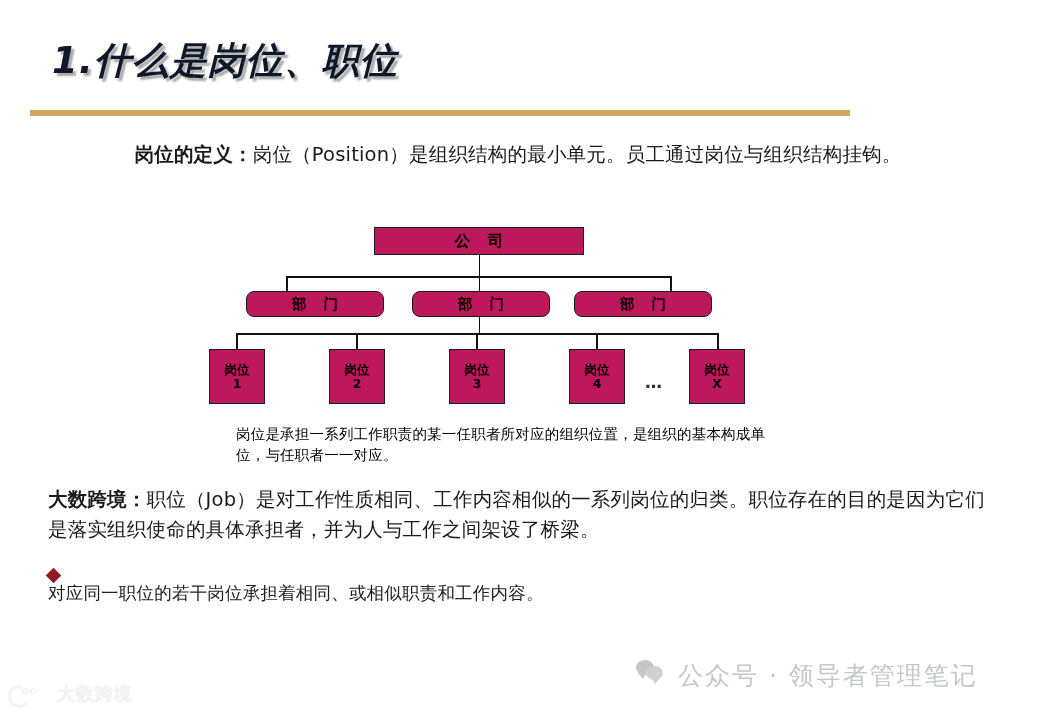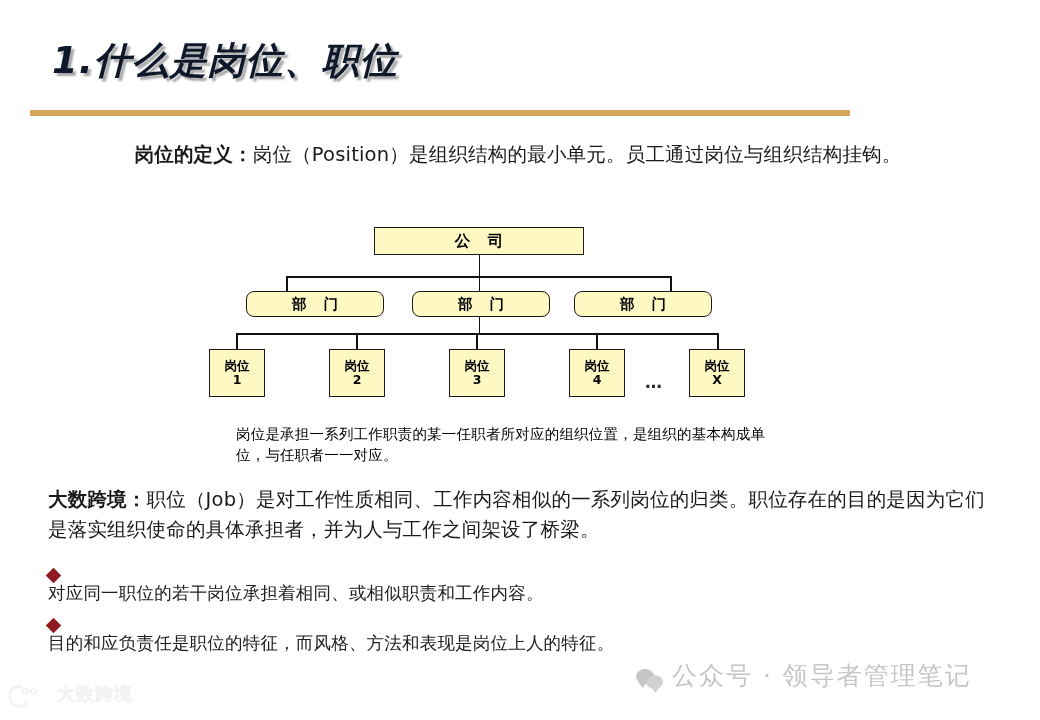--- a/index.html
+++ b/index.html
@@ -78,21 +78,21 @@
     position: absolute;
     left: 180px;
     top: 220px;
     width: 600px;
     height: 190px;
   }
 
   .node {
     position: absolute;
     box-sizing: border-box;
-    background: #fef9c3;
+    background: #be185d;
     border: 1.6px solid #1b1b1b;
     color: #000000;
     font-weight: bold;
     display: flex;
     align-items: center;
     justify-content: center;
     text-align: center;
     z-index: 3;
   }
 
@@ -115,21 +115,21 @@
     text-indent: 6px;
     border-radius: 8px;
   }
   .dept-0 { left: 66px; }
   .dept-1 { left: 232px; }
   .dept-2 { left: 394px; }
 
   .node-pos {
     top: 129px;
     width: 56px;
-    height: 48px;
+    height: 55px;
     font-size: 12.5px;
     line-height: 14px;
     flex-direction: column;
     justify-content: center;
   }
   .pos-0 { left: 29px; }
   .pos-1 { left: 149px; }
   .pos-2 { left: 269px; }
   .pos-3 { left: 389px; }
   .pos-4 { left: 509px; }
@@ -212,22 +212,22 @@
     color: #202020;
     letter-spacing: 0.2px;
   }
 
   
   .wechat-bar {
     position: absolute;
     left: 636px;
     top: 659px;
     display: flex;
-    align-items: flex-end;
-    gap: 8px;
+    align-items: flex-start;
+    gap: 14px;
   }
   .wechat-icon {
     width: 28px;
     height: 24px;
     position: relative;
     flex: 0 0 auto;
   }
   .wechat-icon .b1, .wechat-icon .b2 {
     position: absolute;
     background: #c3c5c7;
@@ -368,24 +368,20 @@
 
   <div class="def-block def-2">
     <span class="def-label">大数跨境：</span><span class="def-body">职位（Job）是对工作性质相同、工作内容相似的一系列岗位的归类。职位存在的目的是因为它们是落实组织使命的具体承担者，并为人与工作之间架设了桥梁。</span>
   </div>
 
   <div class="bullets">
     <div class="bullet-row">
       <span class="bullet-diamond"></span>
       <span class="bullet-text">对应同一职位的若干岗位承担着相同、或相似职责和工作内容。</span>
     </div>
-    <div class="bullet-row">
-      <span class="bullet-diamond"></span>
-      <span class="bullet-text">目的和应负责任是职位的特征，而风格、方法和表现是岗位上人的特征。</span>
-    </div>
   </div>
 
   <div class="wechat-bar">
     <span class="wechat-icon">
       <span class="b1"></span>
       <span class="b2"></span>
     </span>
     <span class="wechat-text">公众号 · 领导者管理笔记</span>
   </div>
 

